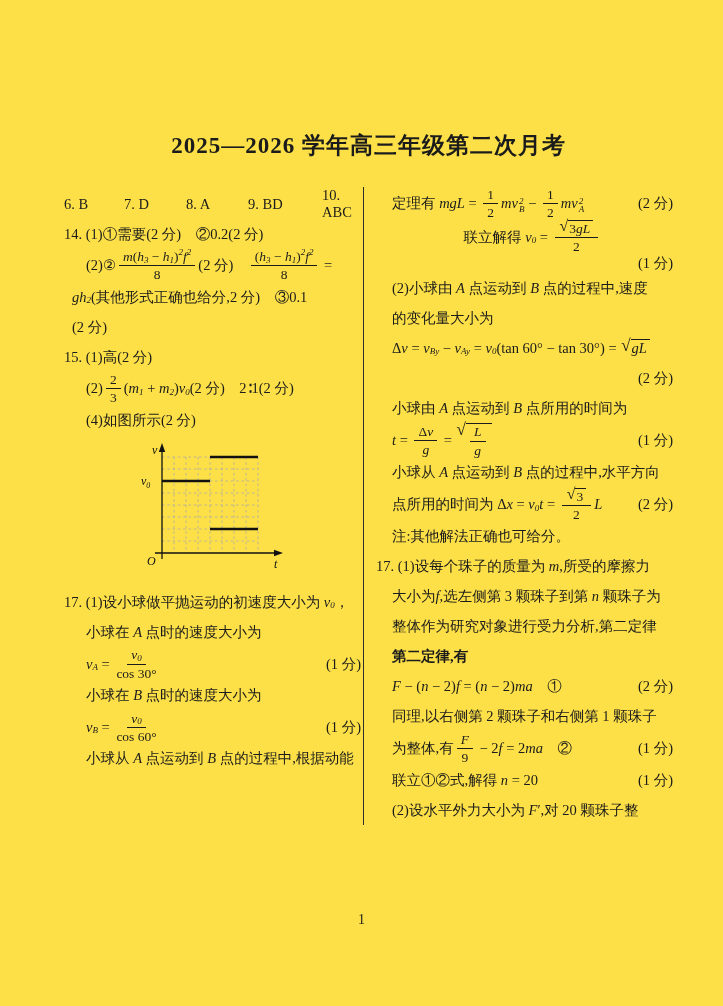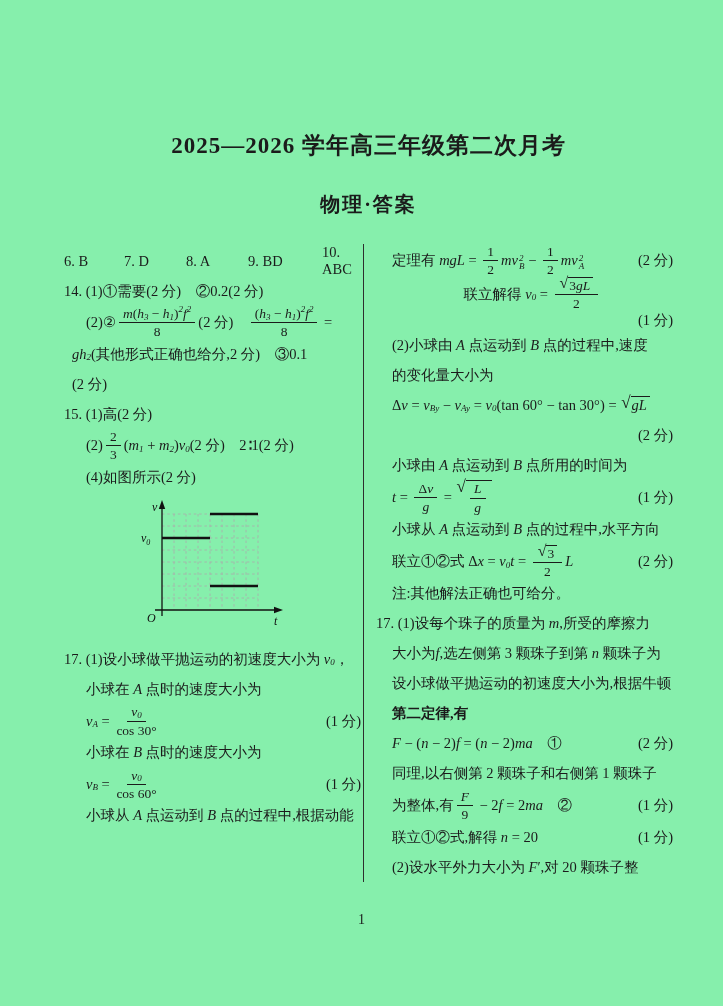--- a/index.html
+++ b/index.html
@@ -1,16 +1,16 @@
 <!DOCTYPE html>
 <html><head>
 <meta charset="utf-8">
 <style>
   html,body{margin:0;padding:0;background:#e8e8e8;}
-  .page{position:relative;width:723px;height:1006px;background:#86efac;overflow:hidden;
+  .page{position:relative;width:723px;height:1006px;background:#fde047;overflow:hidden;
         box-sizing:border-box;padding:0 50px 16px 64px;color:#1b1b1b;
         font-family:"Liberation Serif","DejaVu Serif",serif;font-size:14.5px;}
   .header{padding-top:130px;text-align:center;}
   .title{font-size:23px;font-weight:bold;letter-spacing:1px;}
   .subtitle{font-size:20px;font-weight:bold;margin-top:30px;letter-spacing:2px;}
   .cols{display:flex;margin-top:26px;align-items:stretch;}
   .col-left{width:297px;flex:none;}
   .divider{width:0;border-left:1.5px solid #2e2e2e;margin-left:2px;}
   .col-right{flex:1;padding-left:12px;min-width:0;}
   .ansrow{display:grid;grid-template-columns:60px 62px 62px 74px 1fr;height:32px;align-items:center;}
@@ -34,21 +34,20 @@
   .vt-graph{display:block;margin:6px 0 8px 72px;}
   .glab{font-style:italic;font-size:12px;fill:#111;}
   .pageno{position:absolute;top:912px;left:0;right:0;text-align:center;font-size:14px;}
 </style>
 </head>
 <body>
 
 <div class="page">
   <div class="header">
     <div class="title">2025—2026 学年高三年级第二次月考</div>
-    <div class="subtitle">物理·答案</div>
   </div>
 
   <div class="cols">
     <div class="col-left">
       <div class="answers">
           <div class="ansrow">
             <span class="anscell">6. B</span>
             <span class="anscell">7. D</span>
             <span class="anscell">8. A</span>
             <span class="anscell">9. BD</span>
@@ -403,21 +402,21 @@
           <span class="lc">
             <span class="mx">小球从 </span>
             <span class="mv">A</span>
             <span class="mx"> 点运动到 </span>
             <span class="mv">B</span>
             <span class="mx"> 点的过程中,水平方向</span>
           </span>
         </div>
         <div class="line" style="margin-left: 16px;">
           <span class="lc">
-            <span class="mx">联立①②式 Δ</span>
+            <span class="mx">点所用的时间为 Δ</span>
             <span class="mv">x</span>
             <span class="mx"> = </span>
             <span class="mv">v</span>
             <span class="msub">0</span>
             <span class="mv">t</span>
             <span class="mx"> = </span>
             <span class="mfrac">
               <span class="fnum">
                 <span class="msqrt">
                   <span class="rsign">√</span>
@@ -450,21 +449,21 @@
           <span class="lc">
             <span class="mx">大小为</span>
             <span class="mv">f</span>
             <span class="mx">,选左侧第 3 颗珠子到第 </span>
             <span class="mv">n</span>
             <span class="mx"> 颗珠子为</span>
           </span>
         </div>
         <div class="line" style="margin-left: 16px;">
           <span class="lc">
-            <span class="mx">设小球做平抛运动的初速度大小为,根据牛顿</span>
+            <span class="mx">整体作为研究对象进行受力分析,第二定律</span>
           </span>
         </div>
         <div class="line" style="margin-left: 16px; font-weight: bold;">
           <span class="lc">
             <span class="mx">第二定律,有</span>
           </span>
         </div>
         <div class="line" style="margin-left: 16px;">
           <span class="lc">
             <span class="mv">F</span>

